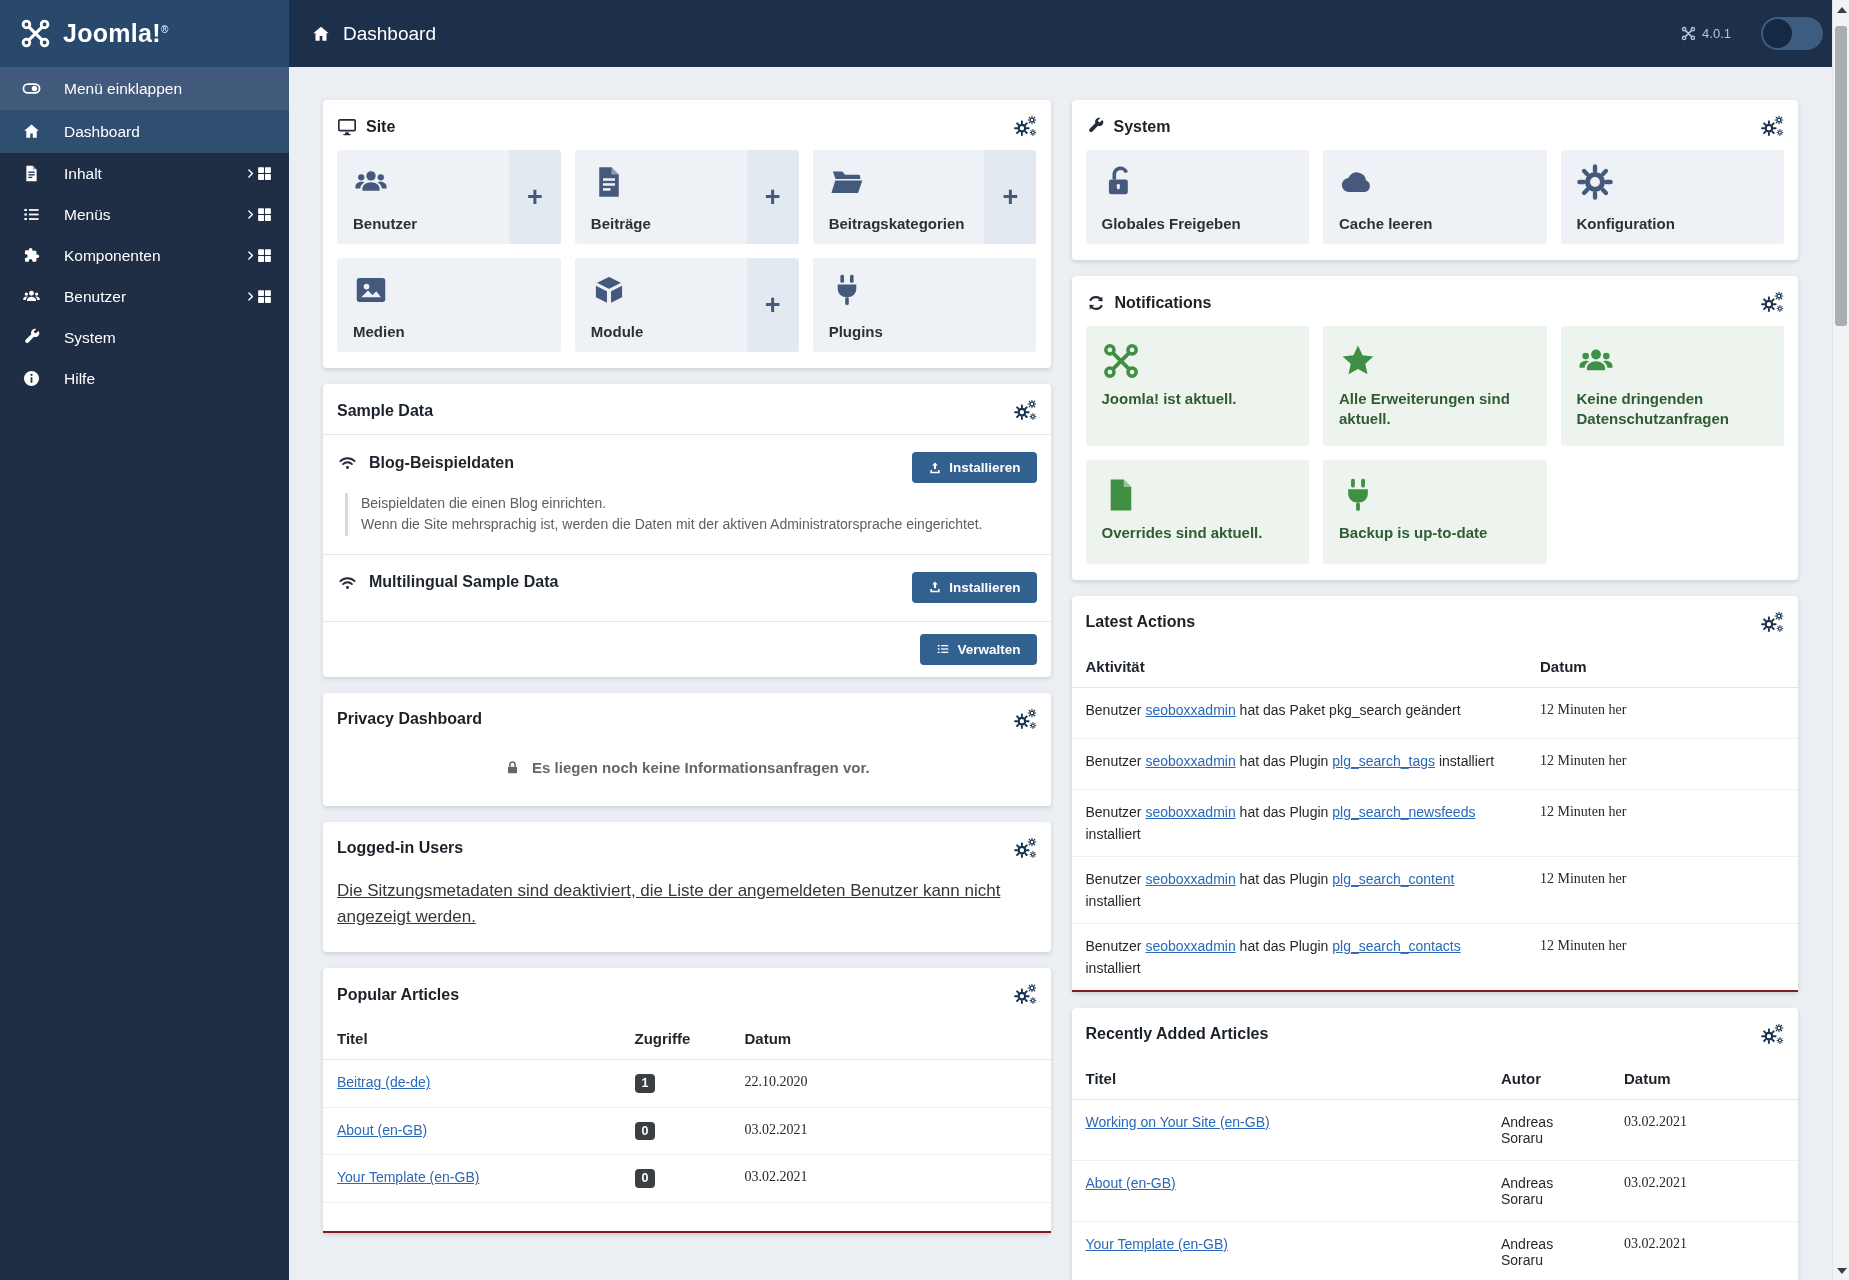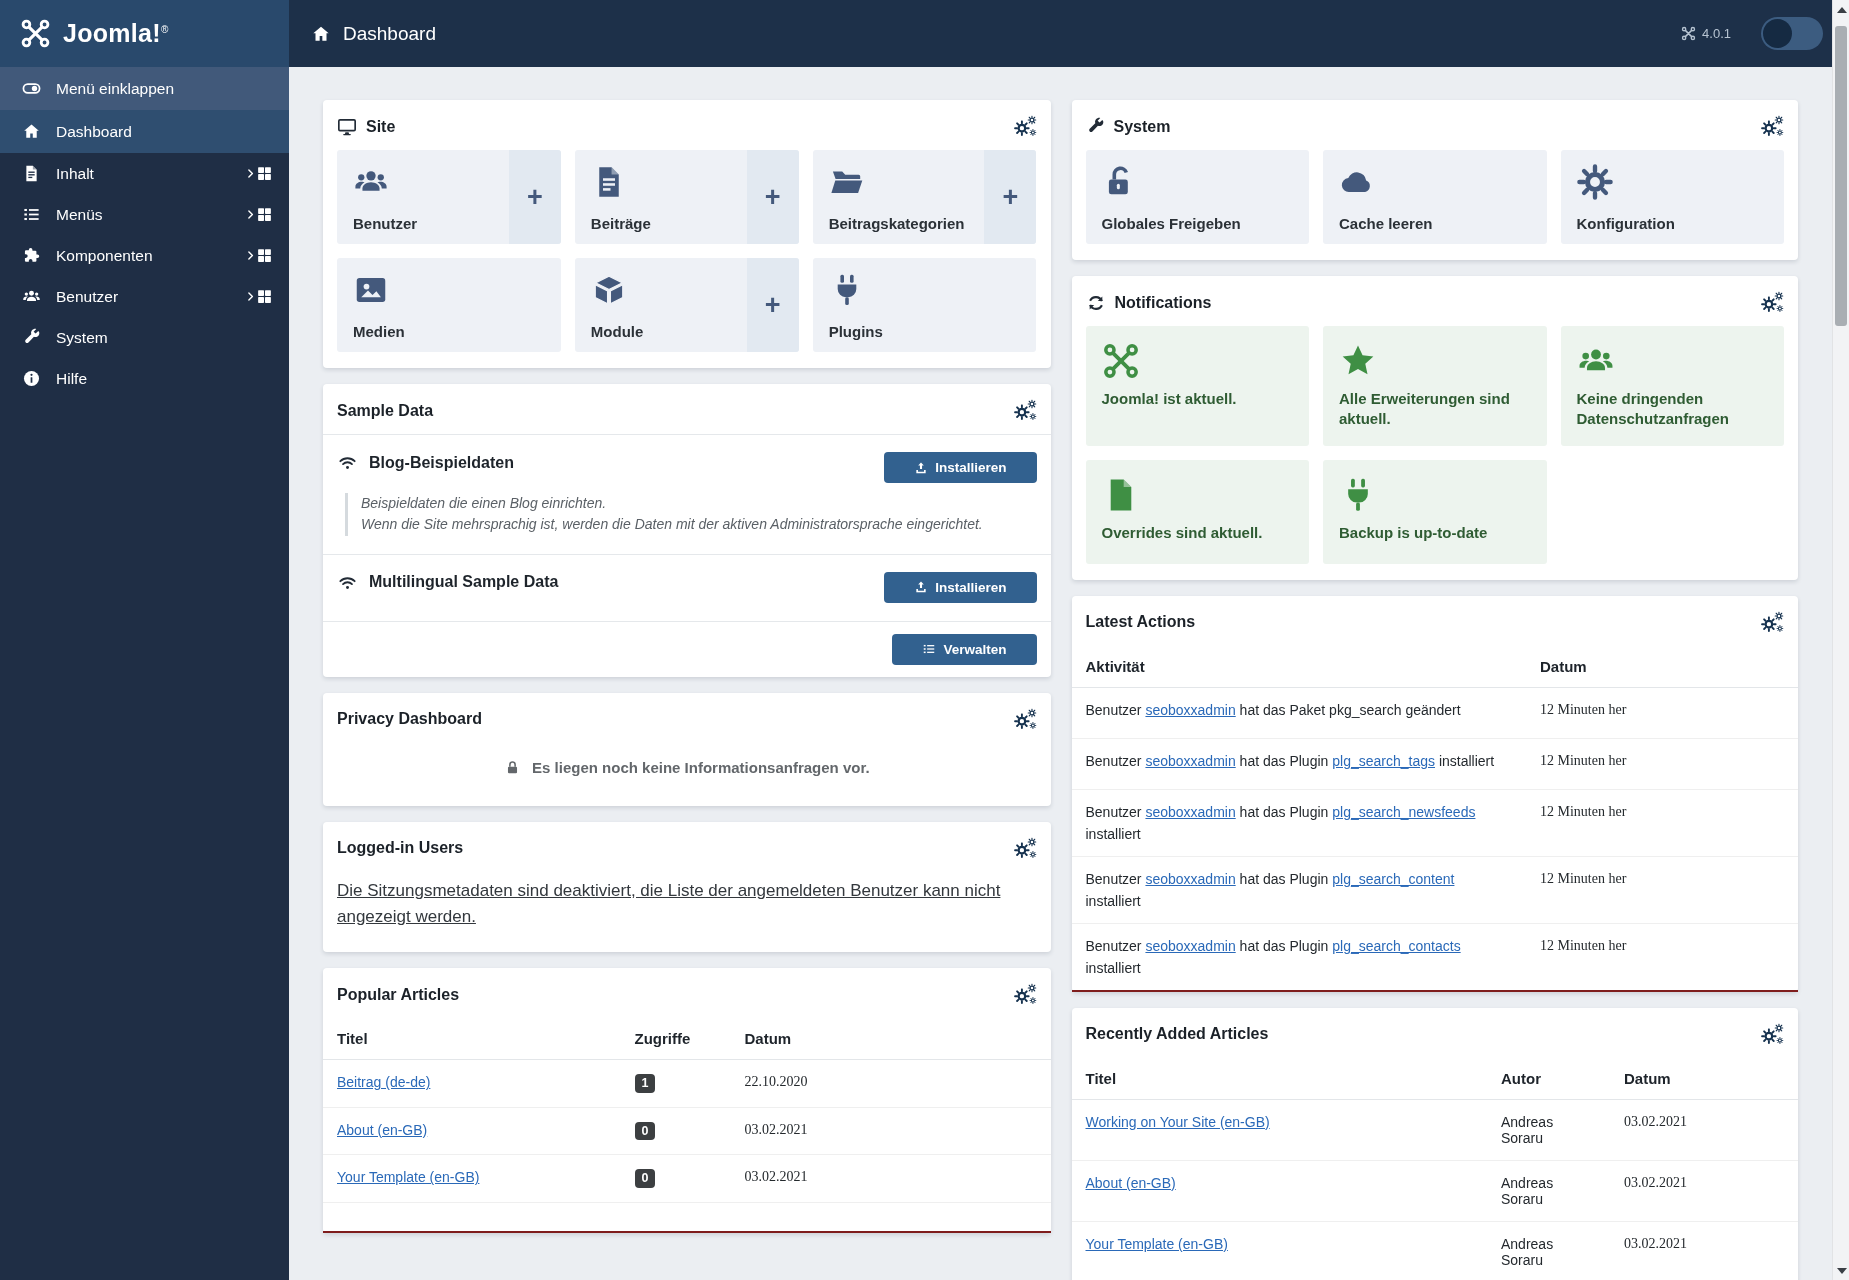--- a/index.html
+++ b/index.html
@@ -23,21 +23,21 @@
   .pill{display:flex;align-items:center;height:33px;border-radius:17px;background:var(--pill);margin-left:14px;padding-right:15px;cursor:pointer;}
   .pill .circle{width:29px;height:29px;border-radius:50%;background:var(--pill-circle);margin:2px 8px 2px 2px;display:flex;align-items:center;justify-content:center;color:#fff;--hole:#152a42;}
   .pill .plabel{color:#fff;font-size:14px;white-space:nowrap;}
   .pill .caret{color:#fff;font-size:12px;margin-left:8px;}
 
   
   .sidebar{position:absolute;left:0;top:0;width:289px;height:1280px;background:var(--sidebar);color:#fff;--hole:#1f2e45;}
   .logo{height:67px;background:var(--navy-logo);display:flex;align-items:center;padding-left:20px;gap:12px;}
   .brand{font-size:25px;font-weight:700;letter-spacing:.3px;}
   .brand sup{font-size:10px;font-weight:400;}
-  .side-item{height:41px;display:flex;align-items:center;padding:0 18px 0 22px;font-size:15.5px;cursor:pointer;position:relative;}
+  .side-item{height:41px;display:flex;align-items:center;padding:0 18px 0 22px;font-size:15.5px;cursor:pointer;position:relative;gap:8px;}
   .side-item .ic{color:#fff;}
   .side-item .lbl{margin-left:15px;}
   .side-item.collapse{background:var(--row-collapse);height:43px;}
   .side-item.active{background:var(--row-active);height:43px;}
   .side-item .chev{margin-left:auto;margin-right:14px;}
   .side-item .grid-ic{position:absolute;right:16px;}
 
   
   .content{position:absolute;left:289px;top:67px;right:17px;bottom:0;overflow:hidden;padding:33px 34px 0;}
   .cols{display:flex;gap:21px;align-items:flex-start;}
@@ -57,22 +57,22 @@
   .qcard .qlabel{position:absolute;left:16px;bottom:12px;font-size:15px;font-weight:600;color:#2b3137;}
   .plus-strip{position:absolute;top:0;right:0;bottom:0;width:52px;background:var(--card-strip);border-radius:0 3px 3px 0;display:flex;align-items:center;justify-content:center;font-size:27px;font-weight:600;color:var(--steel);cursor:pointer;}
   .ncard{background:var(--green-bg);--hole:#edf4ee;height:auto;min-height:104px;cursor:pointer;position:relative;border-radius:3px;padding:16px;}
   .ncard .ic{color:var(--green);}
   .ncard .nlabel{font-size:15px;font-weight:600;color:var(--green-text);margin-top:9px;line-height:1.35;}
   .sample-item{padding:17px 14px 18px;border-top:1px solid var(--divider);}
   .si-row{display:flex;align-items:flex-start;}
   .si-title{display:flex;align-items:center;gap:11px;font-size:16px;font-weight:700;color:#1e242b;}
   .si-title .ic{color:#222b36;}
   .si-btn{margin-left:auto;}
-  .btn{display:inline-flex;align-items:center;gap:7px;background:var(--btn);color:#fff;font-size:13.5px;font-weight:600;border:none;border-radius:4px;padding:8px 30px;cursor:pointer;font-family:inherit;}
-  .si-desc{margin:10px 0 0 8px;border-left:3px solid #d5dade;padding-left:13px;color:var(--muted);font-size:14px;line-height:1.52;max-width:640px;font-style:italic;}
+  .btn{display:inline-flex;align-items:center;gap:7px;background:var(--btn);color:#fff;font-size:13.5px;font-weight:600;border:none;border-radius:4px;padding:8px 16px;cursor:pointer;font-family:inherit;}
+  .si-desc{margin:10px 0 0 8px;border-left:3px solid #d5dade;padding-left:13px;color:var(--muted);font-size:14px;line-height:1.52;max-width:640px;}
   .sample-foot{border-top:1px solid var(--divider);padding:12px 14px;display:flex;justify-content:flex-end;}
 
   
   .privacy-body{padding:16px 20px 30px;text-align:center;color:#63676b;font-size:15px;font-weight:700;}
   .privacy-body .ic{color:#63676b;margin-right:7px;}
   .loggedin-body{padding:6px 14px 22px 14px;font-size:17px;color:#33383d;line-height:1.55;text-decoration:underline;}
 
   
   .thead{display:flex;padding:12px 14px;font-weight:700;font-size:15px;color:#1e242b;border-bottom:1px solid #e3e6e9;}
   .trow{display:flex;align-items:flex-start;padding:14px 14px;border-bottom:1px solid #efefef;font-size:14px;}

